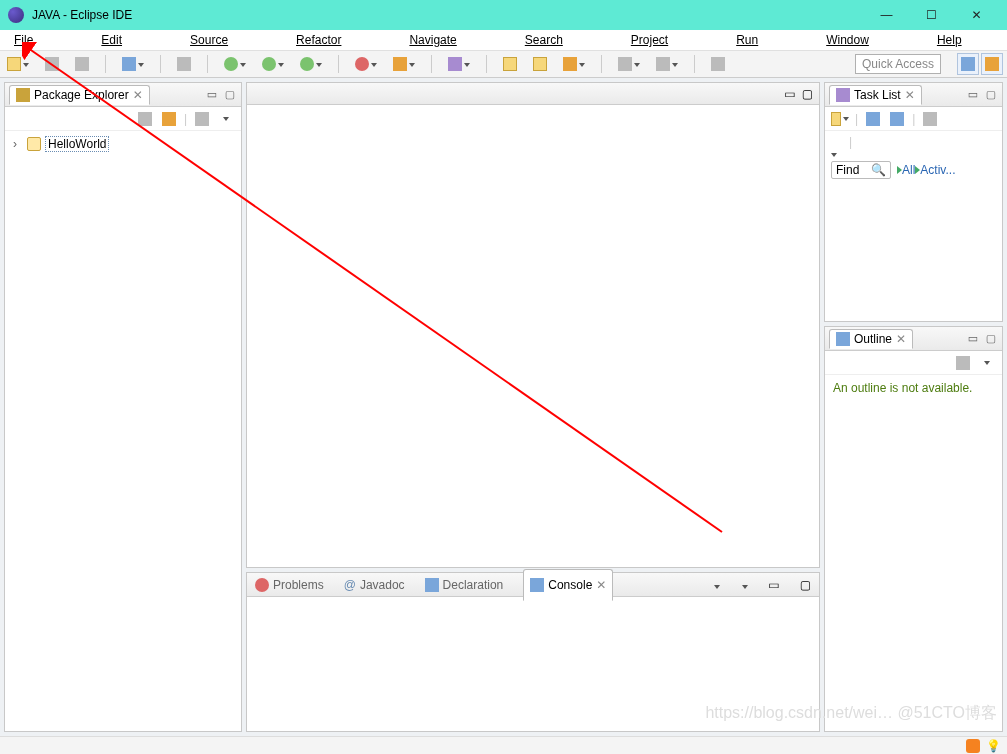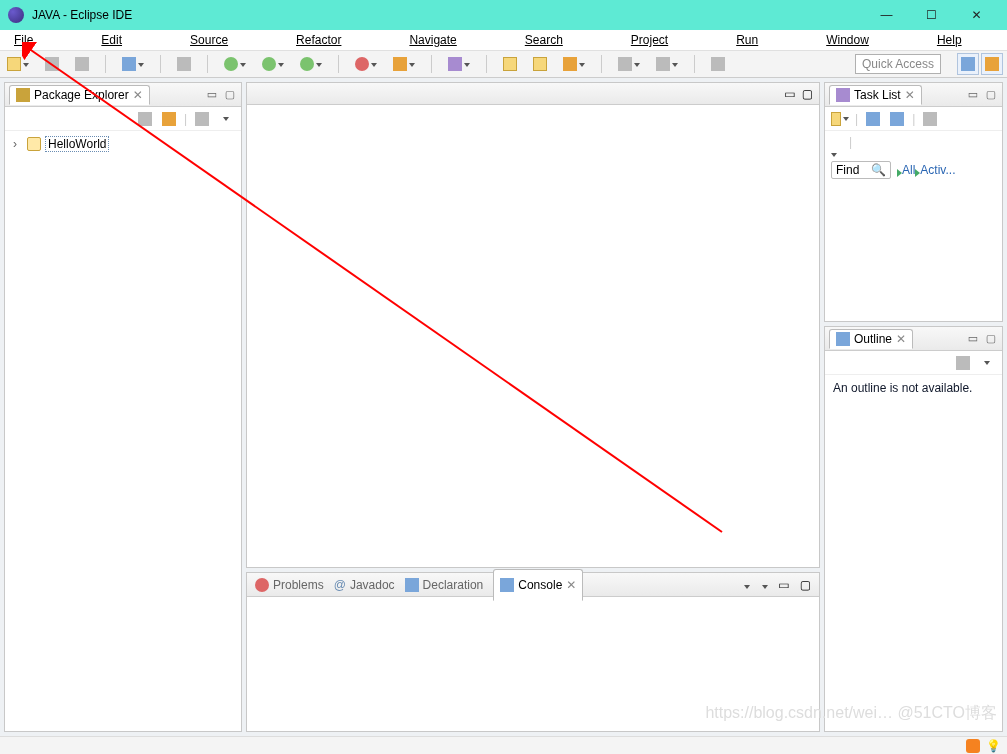--- a/index.html
+++ b/index.html
@@ -49,35 +49,35 @@
 .tree-row .tw { width: 10px; color: #666; }
 .proj-icon { width: 14px; height: 14px; background: #ffe9a8; border: 1px solid #c9a33b; border-radius: 2px; position: relative; }
 .tree-row .sel { border: 1px dotted #6a8db3; padding: 0 2px; background: #fff; }
 
 
 .editor-area { flex: 1; background: #fff; border: 1px solid #c8c8c8; position: relative; }
 .editor-area .etabs { height: 22px; background: linear-gradient(#f8f8f8,#eaeaea); border-bottom: 1px solid #ccc; display:flex; align-items:center; justify-content:flex-end; padding:0 6px; gap:6px;}
 
 
 .bottom-area { height: 160px; background: #fff; border: 1px solid #c8c8c8; display:flex; flex-direction:column; }
-.bottom-tabs { height: 24px; background: linear-gradient(#f8f8f8,#eaeaea); border-bottom: 1px solid #ccc; display:flex; align-items:center; gap:10px; padding:0 8px; }
+.bottom-tabs { height: 24px; background: linear-gradient(#f8f8f8,#eaeaea); border-bottom: 1px solid #ccc; display:flex; align-items:center; gap:20px; padding:0 8px; }
 .bottom-tab { display:flex; align-items:center; gap:4px; color:#666; }
 .bottom-tab.active { color:#000; background:#fff; border:1px solid #bbb; border-bottom:1px solid #fff; padding:8px 6px; border-radius:3px 3px 0 0;align-items:flex-end;}
 .bottom-tabs .spacer{flex:1;}
 .bottom-body { padding: 6px 8px; font-size:12px; }
 
 
 .tasklist-body { padding: 4px 6px; font-size:12px; }
 .tl-row { display:flex; align-items:center; gap:6px; margin-bottom:4px;}
 .find-box { display:flex; align-items:center; border:1px solid #bbb; border-radius:2px; padding:1px 4px; width:60px; justify-content:space-between;}
 .arrow-r { width:0;height:0;border-top:4px solid transparent;border-bottom:4px solid transparent;border-left:5px solid #4a6; display:inline-block;}
-.tl-links { display:flex; align-items:flex-end; gap:0; color:#2a66b3;}
-
-
-.outline-body { padding:6px 8px; font-size:12px; color:#0f172a; }
+.tl-links { display:flex; align-items:center; gap:0; color:#2a66b3;}
+
+
+.outline-body { padding:6px 8px; font-size:12px; color:#4d7c0f; }
 
 
 .statusbar { height:18px; background:#f4f4f4; border-top:1px solid #ddd; display:flex; align-items:center; justify-content:flex-end; padding:0 6px; gap:6px;}
 
 
 .ibox { width:14px;height:14px; }
 .i-pkg { background:#c9a33b; }
 .i-blue { background:#7aa6da; }
 .i-green { background:#7bc36e; border-radius:50%;}
 .i-red { background:#d66; border-radius:50%;}

